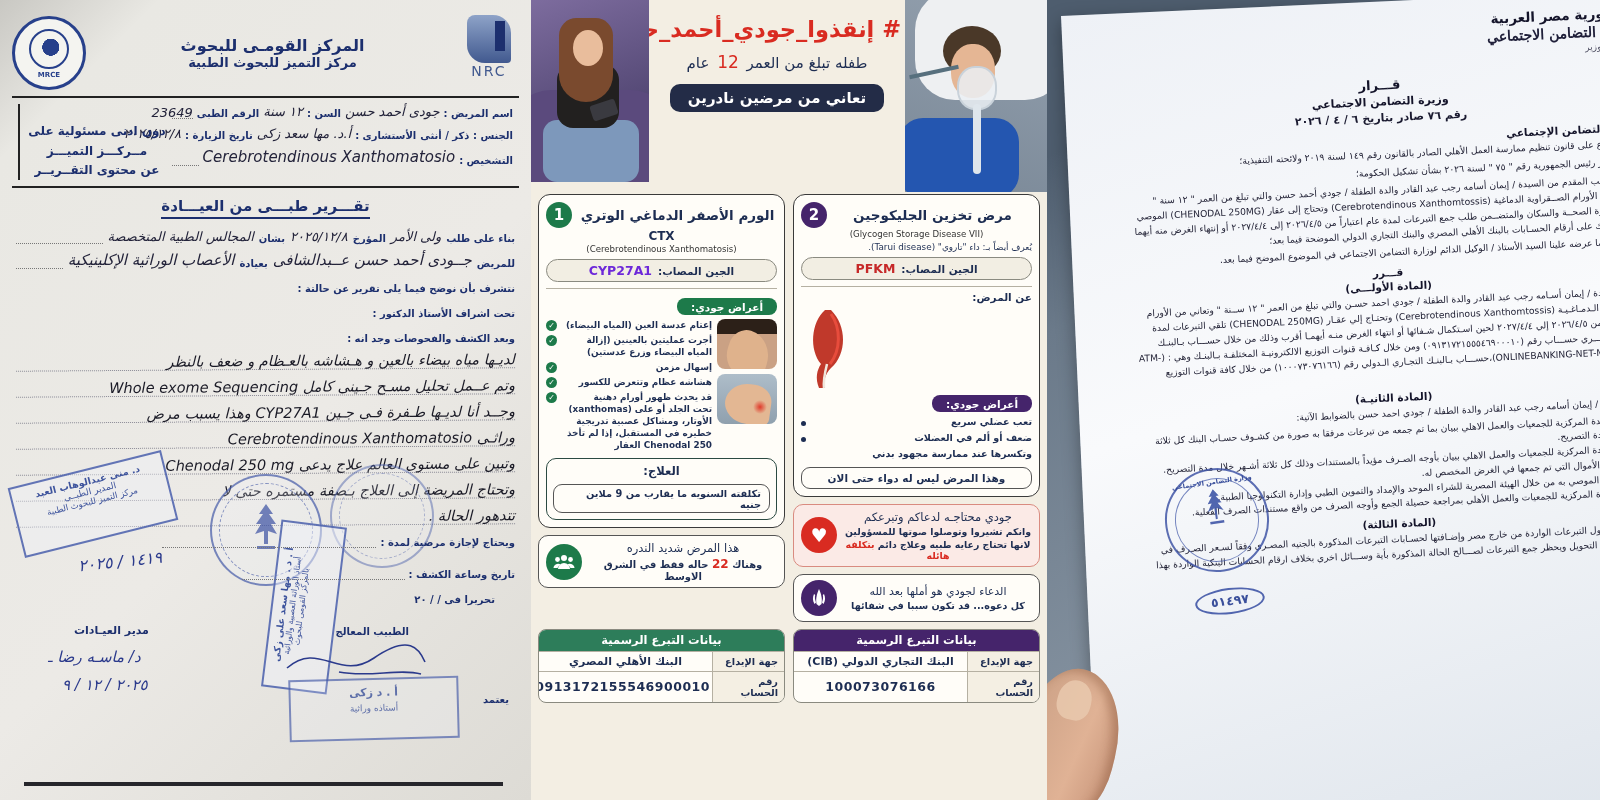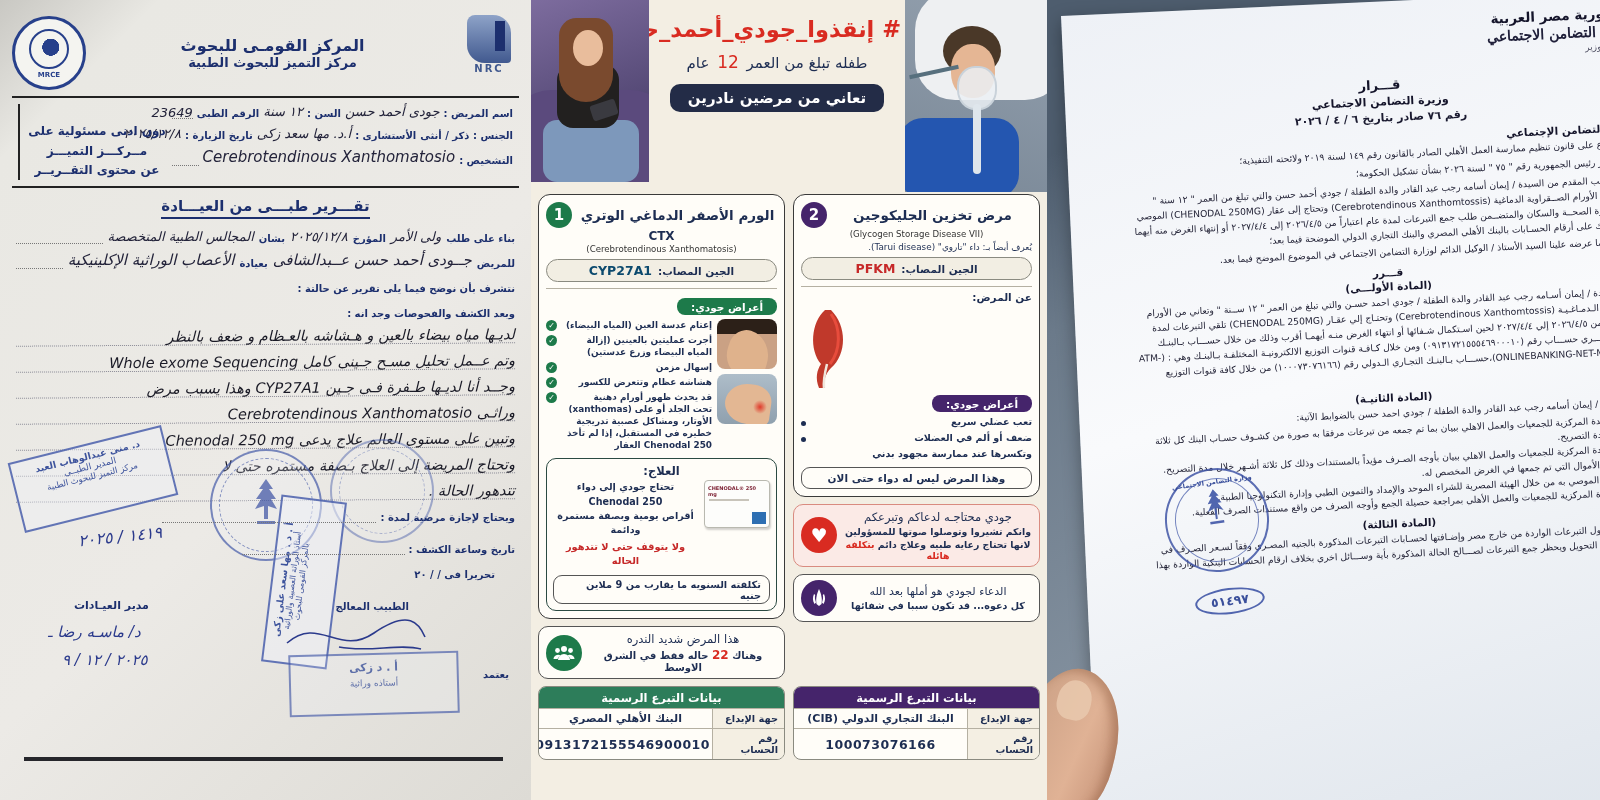--- a/index.html
+++ b/index.html
@@ -13,21 +13,21 @@
   .doc-head{display:flex;align-items:center;justify-content:space-between;height:86px}
   .mrce{width:74px;height:74px;border:3px solid #27408b;border-radius:50%;position:relative;background:#f4f4f0;flex:0 0 auto}
   .mrce .globe{position:absolute;left:14px;top:10px;width:40px;height:40px;border:2px solid #27408b;border-radius:50%;background:radial-gradient(circle at 55% 45%,#27408b 0 30%,transparent 31%)}
   .mrce .tag{position:absolute;bottom:8px;left:0;right:0;text-align:center;font-size:7px;font-weight:bold;color:#27408b}
   .head-titles{flex:1;text-align:center}
   .head-titles .t1{font-size:16px;font-weight:bold}
   .head-titles .t2{font-size:13px;font-weight:bold}
   .nrc{width:60px;height:76px;position:relative;flex:0 0 auto;text-align:center}
   .nrc .mark{width:44px;height:48px;margin:0 auto;background:linear-gradient(180deg,#8ea3c8,#41598f);border-radius:8px 18px 4px 18px;position:relative}
   .nrc .mark:after{content:"";position:absolute;right:6px;top:6px;width:10px;height:30px;background:#1c2f6e}
-  .nrc .tag{font-size:10px;font-weight:bold;color:#41598f;letter-spacing:2px}
+  .nrc .tag{font-size:14px;font-weight:normal;color:#41598f;letter-spacing:2px}
   .fields{border-top:2px solid #222;border-bottom:2px solid #222;position:relative;padding:6px 6px 6px 160px;min-height:92px;direction:rtl}
   .frow{display:flex;align-items:flex-end;gap:4px;margin-bottom:7px}
   .lbl{font-size:10px;font-weight:bold;color:#1c2f6e;white-space:nowrap}
   .hw{font-style:italic;color:#23233a;font-size:13px;white-space:nowrap}
   .hw-b{font-style:italic;color:#2b3a8c}
   .dots{flex:1;border-bottom:1.2px dotted #777;min-width:10px;height:14px;text-align:center}
   .disc{position:absolute;left:6px;top:6px;bottom:6px;width:148px;border-left:2px solid #222;padding-left:8px;display:flex;flex-direction:column;justify-content:flex-end;text-align:center}
   .disc div{font-size:12px;font-weight:bold;color:#1c2f6e;line-height:1.6}
   .rep-title{text-align:center;margin:8px 0 4px}
   .rep-title span{font-size:15px;font-weight:bold;color:#1c2f6e;border-bottom:2px solid #1c2f6e;padding-bottom:2px}
@@ -73,21 +73,21 @@
   .card-head{display:flex;align-items:center;gap:6px;direction:ltr}
   .numc{width:26px;height:26px;border-radius:50%;color:#fff;font-weight:800;font-size:15px;display:flex;align-items:center;justify-content:center;flex:0 0 auto}
   .n1{background:#1d7a4a}.n2{background:#45246b}
   .ctitle{flex:1;text-align:center;font-size:13.5px;font-weight:800;color:#1d2d52}
   .abbr{text-align:center;font-weight:800;font-size:12px;color:#1d2d52;margin-top:1px}
   .latin{text-align:center;font-size:8.6px;color:#333;margin-top:1px}
   .aka{font-size:8.8px;color:#1d2d52;margin-top:3px;text-align:right}
   .genep{margin-top:5px;border:1.4px solid #8a8a80;background:#f2eee3;border-radius:14px;padding:3px 8px;display:flex;justify-content:center;gap:6px;align-items:center}
   .genep .gl{font-size:10.5px;font-weight:bold;color:#1d2d52}
   .genep .gv{font-size:12.5px;font-weight:800}
-  .gv-green{color:#0c4a6e}.gv-red{color:#c62828}
+  .gv-green{color:#6d28d9}.gv-red{color:#c62828}
   .chr{border:none;border-top:1px solid #b5b0a2;margin:6px 0 4px}
   .drow{display:flex;direction:ltr;gap:5px;align-items:flex-start}
   .dtext{flex:1;text-align:right;font-size:9.6px;font-weight:600;color:#1d2d52;line-height:1.5}
   .simg{width:60px;flex:0 0 auto;border-radius:8px;position:relative;overflow:hidden}
   .eye{height:46px;background:radial-gradient(circle at 50% 48%,#3c2e22 0 36%,#caa184 37%)}
   .eye:after{content:"";position:absolute;left:50%;top:50%;width:16px;height:16px;transform:translate(-50%,-50%);border-radius:50%;background:radial-gradient(circle,#cfd3d6 0 45%,#7d7468 70%)}
   .ankle{height:50px;background:linear-gradient(180deg,#2c2018 30%,#caa184 31%)}
   .ankle:after{content:"";position:absolute;left:10px;top:12px;width:42px;height:46px;background:#dfb28c;border-radius:40% 60% 30% 50%;transform:rotate(18deg)}
   .foot{height:50px;background:linear-gradient(180deg,#aebdc9,#8fa0ae)}
   .foot:before{content:"";position:absolute;left:8px;top:10px;width:46px;height:40px;background:#e3b793;border-radius:55% 45% 20% 55%;transform:rotate(8deg)}
@@ -217,20 +217,23 @@
         <span class="lbl">للمريض</span>
         <span class="hw" style="font-size:15px">جــودى أحمد حسن عــبدالشافى</span>
         <span class="lbl">بعيادة</span>
         <span class="hw" style="font-size:15px">الأعصاب الوراثية الإكلينيكية</span>
         <span class="dots"></span>
       </div>
       <div class="iline">
           <span class="lbl">نتشرف بأن نوضح فيما يلى تقرير عن حالتة :</span>
         </div>
       <div class="iline">
+          <span class="lbl">تحت اشراف الأستاذ الدكتور :</span>
+        </div>
+      <div class="iline">
           <span class="lbl">وبعد الكشف والفحوصات وجد انه :</span>
         </div>
     </div>
 
     <div class="hwblock">
       <div class="hline">لديـها مياه بيضاء بالعين و هـشاشه بالعـظام و ضعف بالنظر</div>
       <div class="hline">وتم عــمل تحليل مسـح جـينى كامل Whole exome Sequencing</div>
       <div class="hline">وجــد أنا لديـها طـفرة فـى جـين CYP27A1 وهذا يسبب مرض</div>
       <div class="hline">وراثـى Cerebrotendinous Xanthomatosio</div>
       <div class="hline">وتبين على مستوى العالم علاج يدعى Chenodal 250 mg</div>
@@ -369,32 +372,20 @@
                 <span class="tx">قد يحدث ظهور أورام دهنية (xanthomas) تحت الجلد أو على الأوتار، ومشاكل عصبية تدريجية خطيره في المستقبل، إذا لم تأخذ العقار Chenodal 250</span>
               </li>
           </ul>
           <div class="imgcol">
             <div class="simg ankle"></div>
             <div class="simg foot"></div>
           </div>
         </div>
         <div class="treat">
           <div class="tt">العلاج:</div>
-          <div class="trow">
-            <div class="ttx">
-              <div>تحتاج جودي إلى دواء Chenodal 250</div>
-              <div>أقراص يومية وبصفة مستمرة ودائمة</div>
-              <div class="twarn">ولا يتوقف حتى لا تتدهور الحاله</div>
-            </div>
-            <div class="medbox">
-              <div class="mt">CHENODAL® 250 mg</div>
-              <div class="ml"></div>
-                <div class="mb"></div>
-            </div>
-          </div>
           <div class="cost">تكلفته السنويه ما يقارب من 9 ملاين جنيه</div>
         </div>
       </div>
       <div class="wbox inforow">
         <div class="ic-circ bg-g">
           <svg width="22" height="16" viewBox="0 0 22 16">
               <circle cx="11" cy="4" r="3" fill="#fff"></circle>
               <circle cx="4.5" cy="5.5" r="2.4" fill="#fff"></circle>
               <circle cx="17.5" cy="5.5" r="2.4" fill="#fff"></circle>
               <path d="M5 15 a6 6 0 0 1 12 0 Z" fill="#fff"></path>

